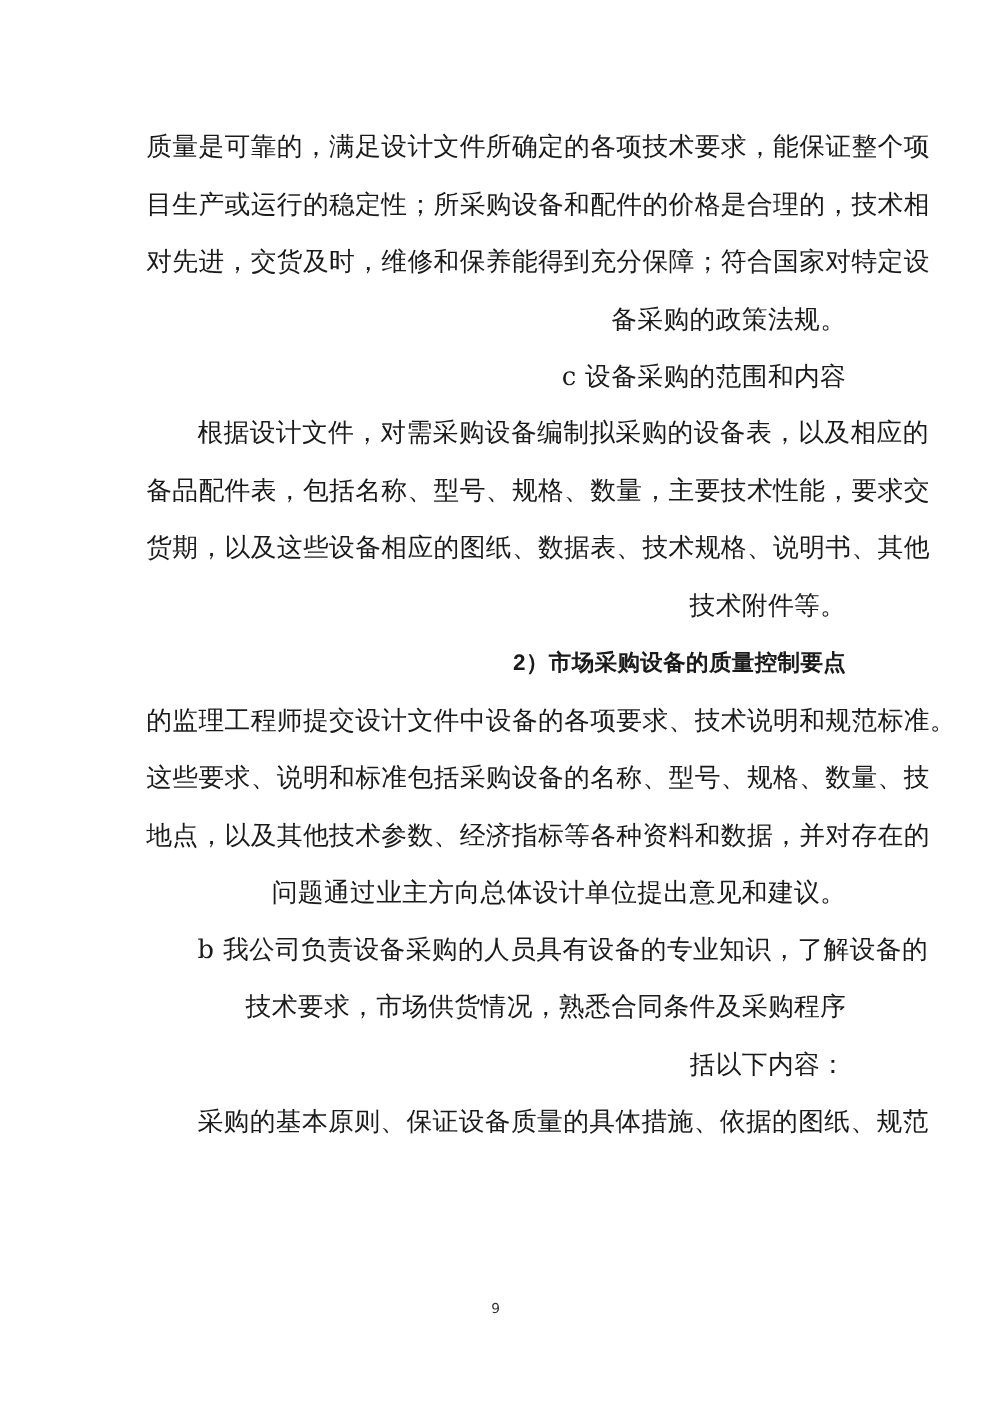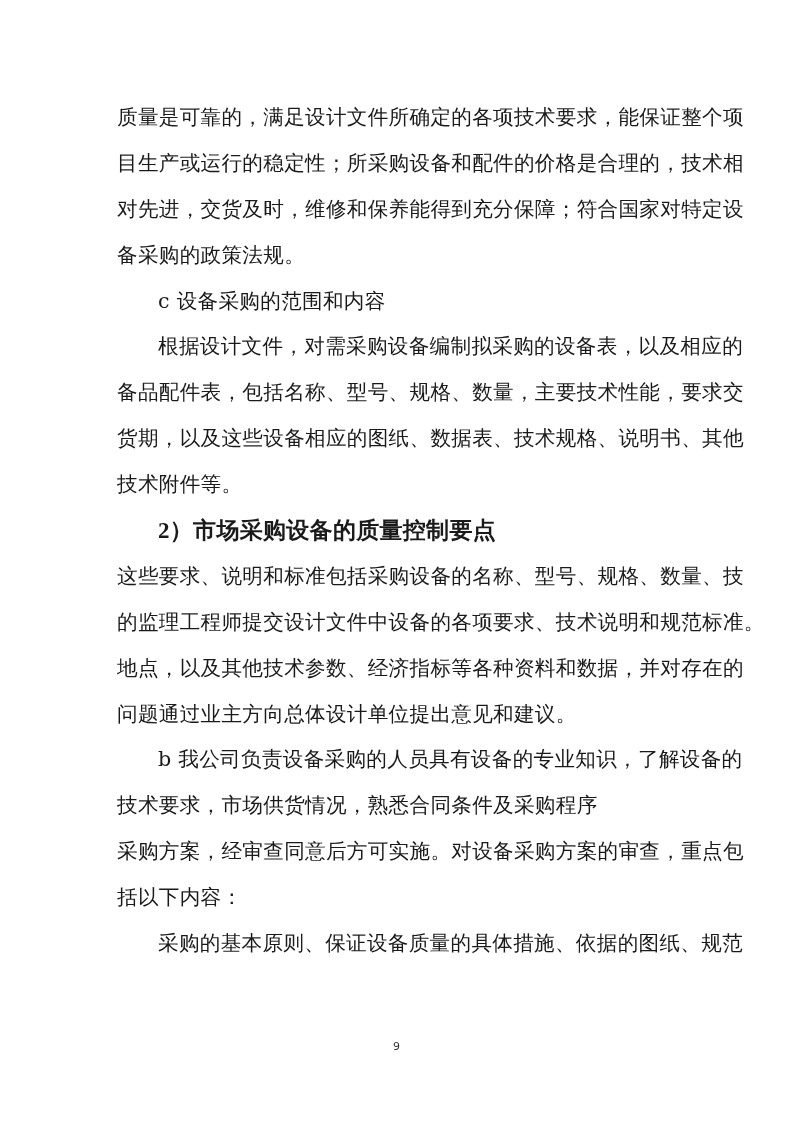--- a/index.html
+++ b/index.html
@@ -27,28 +27,29 @@
       left: 117px;
       top: 95px;
       width: 560px;
     }
     .line {
       height: 45.9px;
       line-height: 45.9px;
       font-size: 20.6px;
       white-space: nowrap;
       letter-spacing: 0.3px;
+      text-align: right;
     }
     .line.indent {
       padding-left: 41px;
     }
     .line.heading {
       font-weight: bold;
-      font-family: Liberation Serif, serif;
-      font-size: 23px;
+      font-family: Liberation Sans, sans-serif;
+      font-size: 18px;
     }
     .line.justify {
       text-align: justify;
       text-align-last: justify;
       width: 556px;
     }
     .line.indent.justify {
       width: 515px;
     }
     .line.wide.justify {
@@ -73,24 +74,23 @@
     <div class="line justify">质量是可靠的，满足设计文件所确定的各项技术要求，能保证整个项</div>
     <div class="line justify">目生产或运行的稳定性；所采购设备和配件的价格是合理的，技术相</div>
     <div class="line justify">对先进，交货及时，维修和保养能得到充分保障；符合国家对特定设</div>
     <div class="line">备采购的政策法规。</div>
     <div class="line indent">c 设备采购的范围和内容</div>
     <div class="line indent justify">根据设计文件，对需采购设备编制拟采购的设备表，以及相应的</div>
     <div class="line justify">备品配件表，包括名称、型号、规格、数量，主要技术性能，要求交</div>
     <div class="line justify">货期，以及这些设备相应的图纸、数据表、技术规格、说明书、其他</div>
     <div class="line">技术附件等。</div>
     <div class="line indent heading">2）市场采购设备的质量控制要点</div>
+    <div class="line wide justify">的监理工程师提交设计文件中设备的各项要求、技术说明和规范标准。</div>
     <div class="line justify">这些要求、说明和标准包括采购设备的名称、型号、规格、数量、技</div>
-    <div class="line wide justify">的监理工程师提交设计文件中设备的各项要求、技术说明和规范标准。</div>
     <div class="line justify">地点，以及其他技术参数、经济指标等各种资料和数据，并对存在的</div>
     <div class="line">问题通过业主方向总体设计单位提出意见和建议。</div>
     <div class="line indent justify">b 我公司负责设备采购的人员具有设备的专业知识，了解设备的</div>
     <div class="line">技术要求，市场供货情况，熟悉合同条件及采购程序</div>
-    <div class="line justify">采购方案，经审查同意后方可实施。对设备采购方案的审查，重点包</div>
     <div class="line">括以下内容：</div>
     <div class="line indent justify">采购的基本原则、保证设备质量的具体措施、依据的图纸、规范</div>
   </div>
   <div class="page-number">9</div>
 </div>
 
 </body></html>

